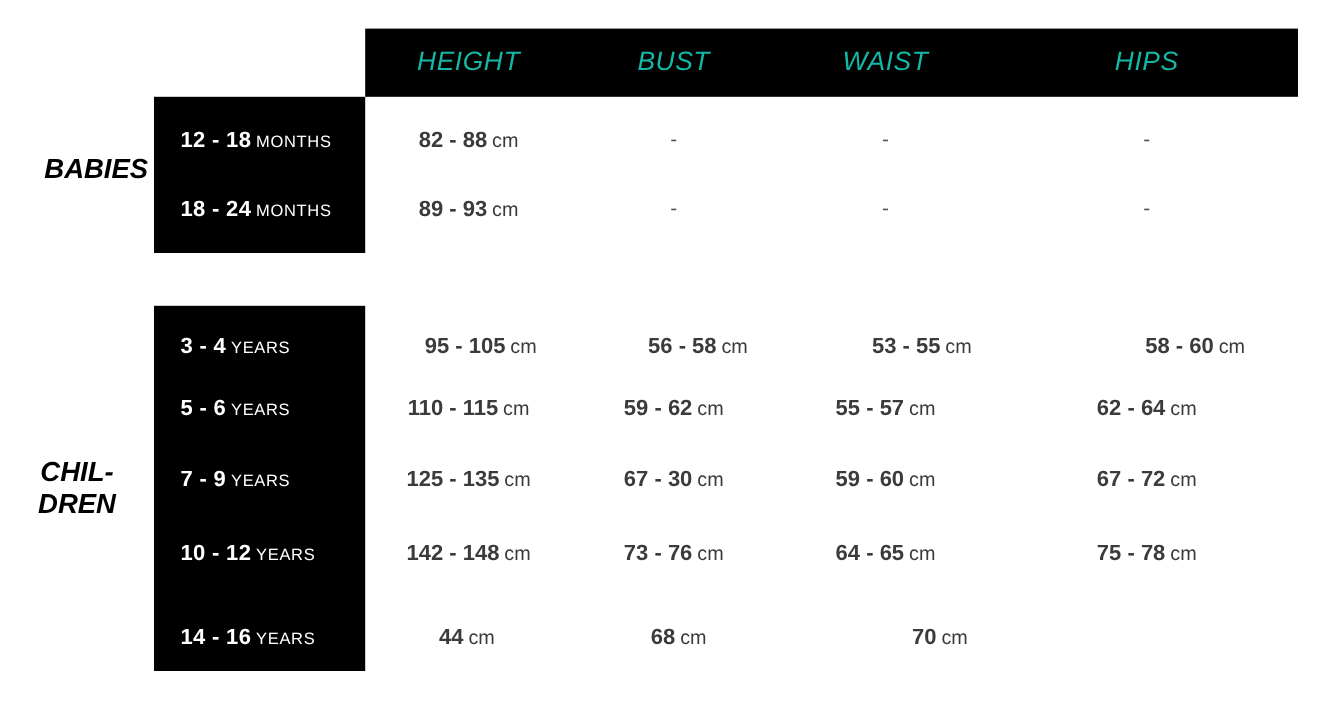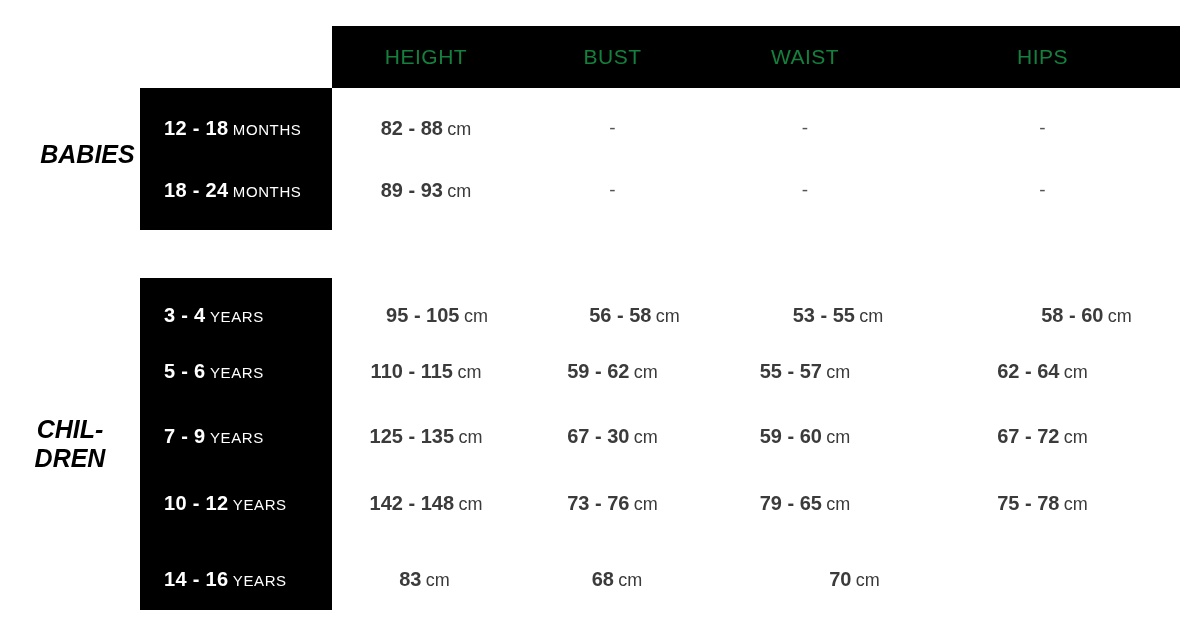--- a/index.html
+++ b/index.html
@@ -24,24 +24,25 @@
     top: 26px;
     width: 848px;
     height: 62px;
     background: #000000;
     display: flex;
     align-items: center;
   }
   .header-cell {
     flex: 0 0 205px;
     text-align: center;
-    color: #15803d;
-    font-size: 21px;
+    color: #14b8a6;
+    font-size: 24px;
     letter-spacing: 0.5px;
     font-weight: 400;
+    font-style: italic;
   }
   .header-cell.h1 { flex: 0 0 188px; }
   .header-cell.h2 { flex: 0 0 185px; }
   .header-cell.h3 { flex: 0 0 200px; }
   .header-cell.h4 { flex: 0 0 275px; }
 
   
   .group-label {
     position: absolute;
     font-style: italic;
@@ -265,36 +266,36 @@
     </div>
     <div class="meas c-height">
       <span class="val">142 - 148</span>
       <span class="unit">cm</span>
     </div>
     <div class="meas c-bust">
       <span class="val">73 - 76</span>
       <span class="unit">cm</span>
     </div>
     <div class="meas c-waist">
-      <span class="val">79 - 65</span>
+      <span class="val">64 - 65</span>
       <span class="unit">cm</span>
     </div>
     <div class="meas c-hips">
       <span class="val">75 - 78</span>
       <span class="unit">cm</span>
     </div>
   </div>
 
   <div class="row" id="row-c4">
     <div class="age-cell">
       <span class="age-num">14 - 16</span>
       <span class="age-unit">YEARS</span>
     </div>
     <div class="meas c-bust">
-      <span class="val">83</span>
+      <span class="val">44</span>
       <span class="unit">cm</span>
     </div>
     <div class="meas c-waist">
       <span class="val">68</span>
       <span class="unit">cm</span>
     </div>
     <div class="meas c-hips">
       <span class="val">70</span>
       <span class="unit">cm</span>
     </div>

